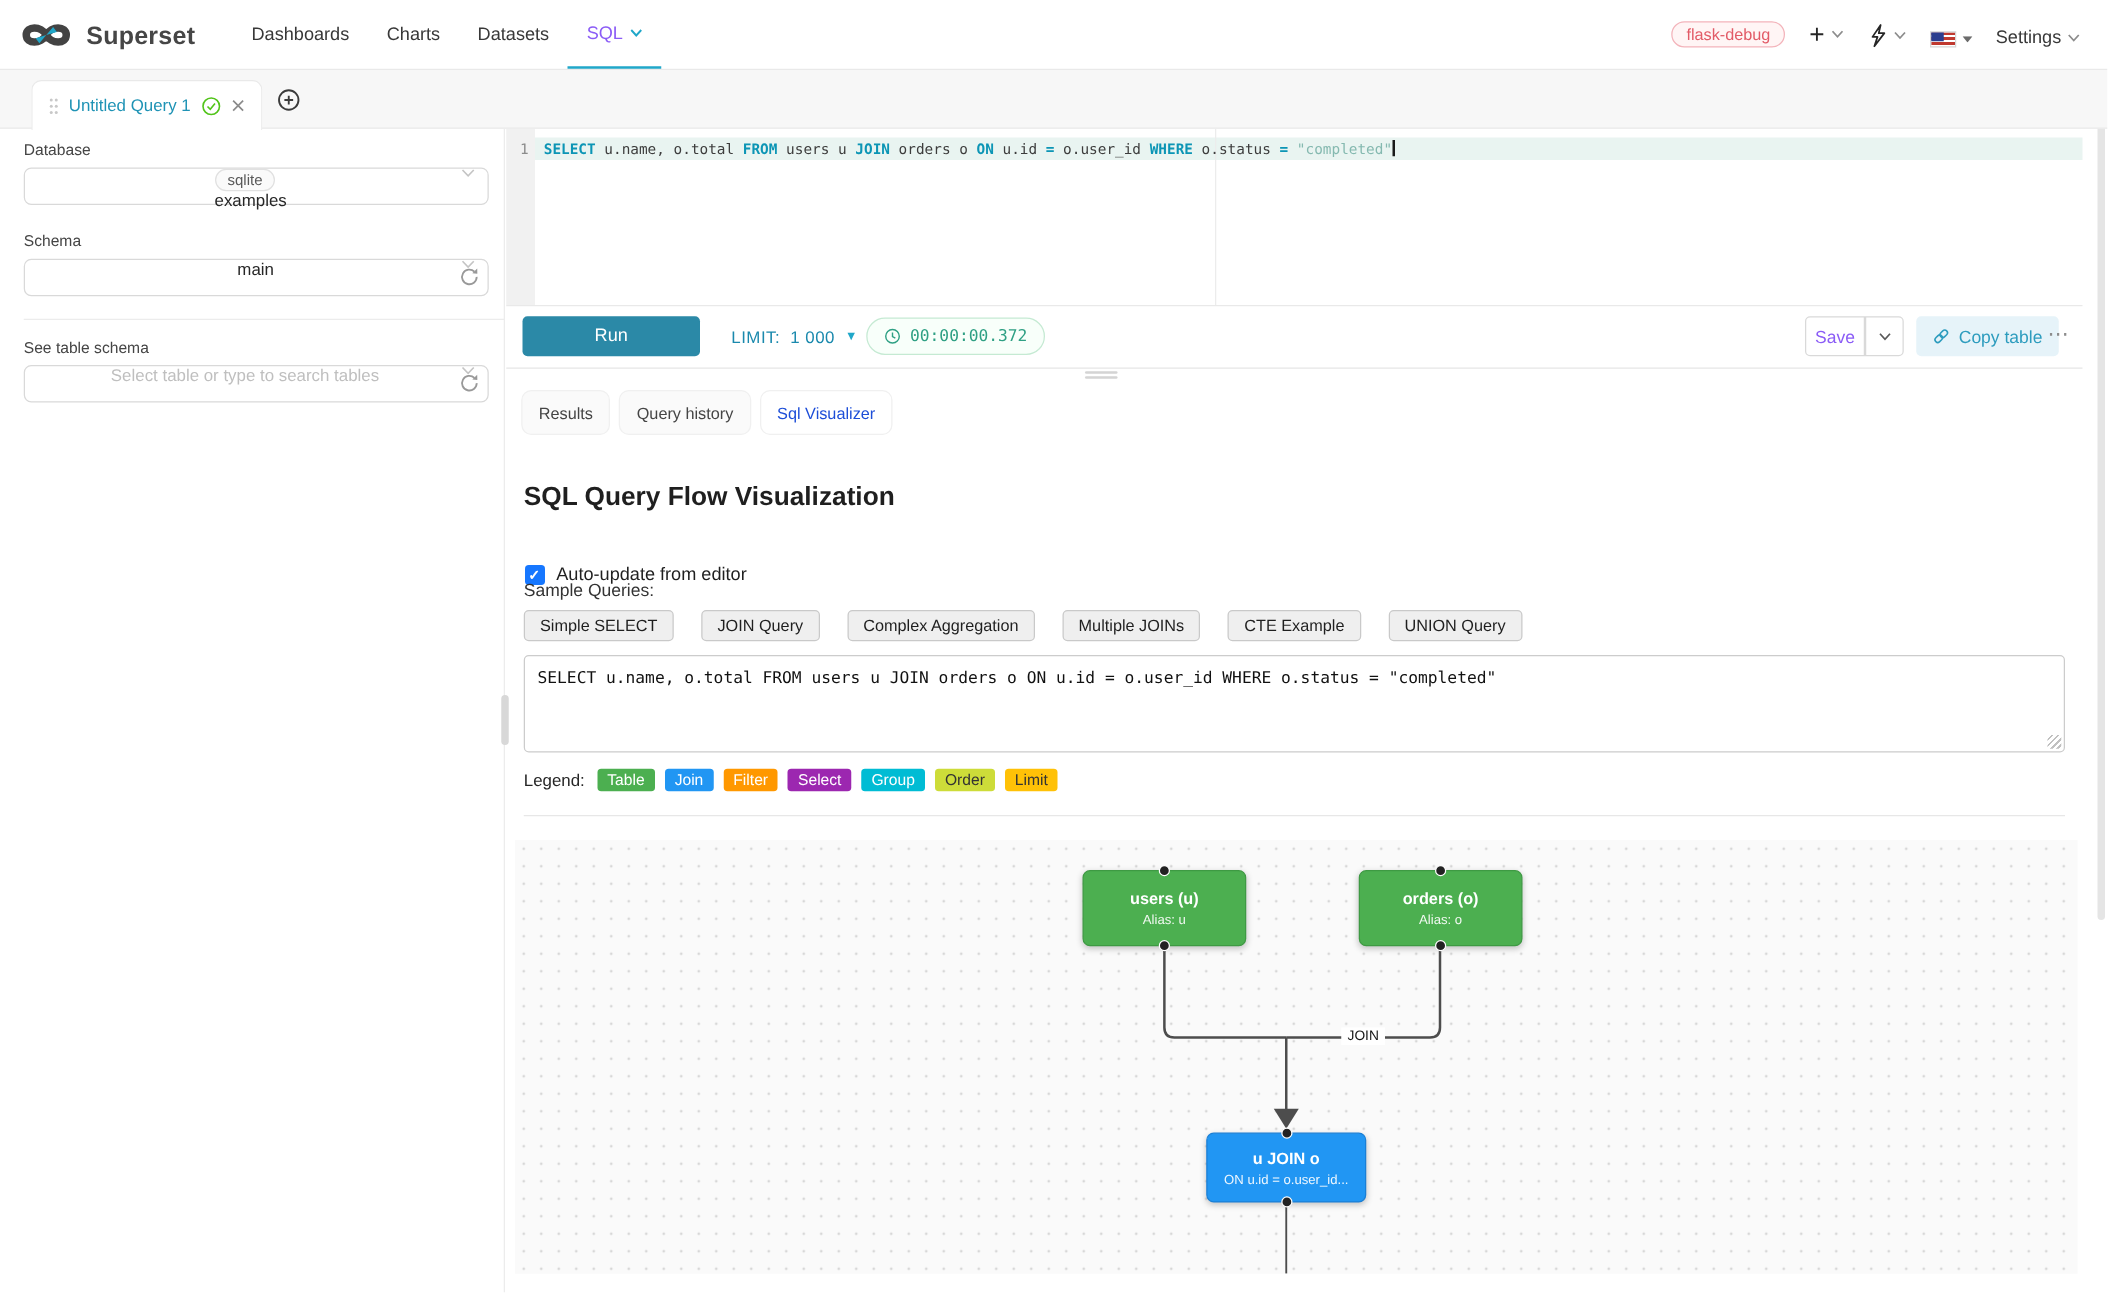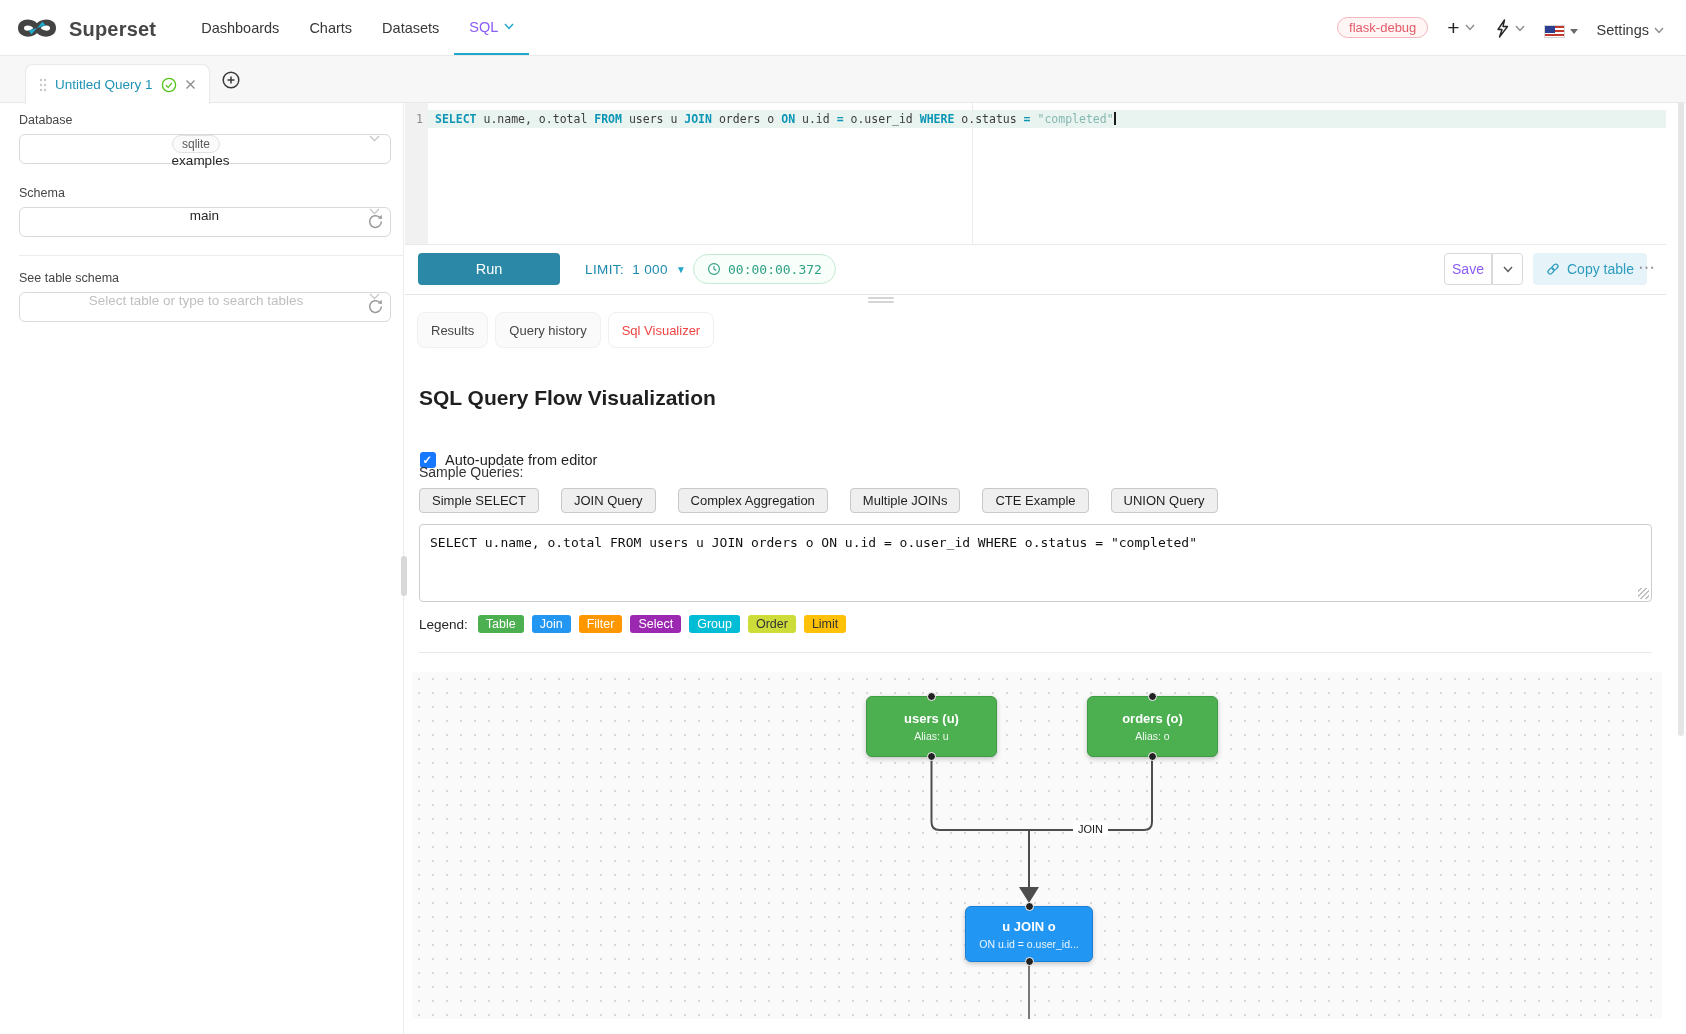--- a/index.html
+++ b/index.html
@@ -93,21 +93,21 @@
 
   
   .south-divider { position:absolute; left:405px; top:294px; width:1261px; border-top:1px solid #e6e6e6; }
   .south-handle { position:absolute; left:868px; top:297px; width:26px; cursor:row-resize; }
   .south-handle i { display:block; height:2px; background:#d4d4d4; border-radius:1px; margin-bottom:2px; }
 
   
   .south-tabs { position:absolute; left:417px; top:312px; display:flex; gap:7px; }
   .stab { height:36px; display:flex; align-items:center; padding:0 13px; font-size:13px;
     color:#454545; background:#fafafa; border:1px solid #f0f0f0; border-radius:8px; cursor:pointer; }
-  .stab.active { background:#fff; color:#ef4444; }
+  .stab.active { background:#fff; color:#1d4ed8; }
 
   
   .viz-title { position:absolute; left:419px; top:386px; font-size:21px; font-weight:bold; color:#1f1f1f; }
   .auto-row { position:absolute; left:420px; top:432px; display:flex; align-items:center; gap:9px; cursor:pointer;margin-top:20px; }
   .checkbox { width:16px; height:16px; border-radius:3px; background:#1677ff; position:relative; }
   .checkbox::after { content:"✓"; position:absolute; left:2.5px; top:0.5px; font-size:11.5px;
     color:#fff; font-weight:bold; }
   .auto-label { font-size:14.5px; color:#1f1f1f; }
   .samples-label { position:absolute; left:419px; top:464px; font-size:14px; color:#333; }
   .samples-row { position:absolute; left:419px; top:488px; display:flex; gap:22px; }

